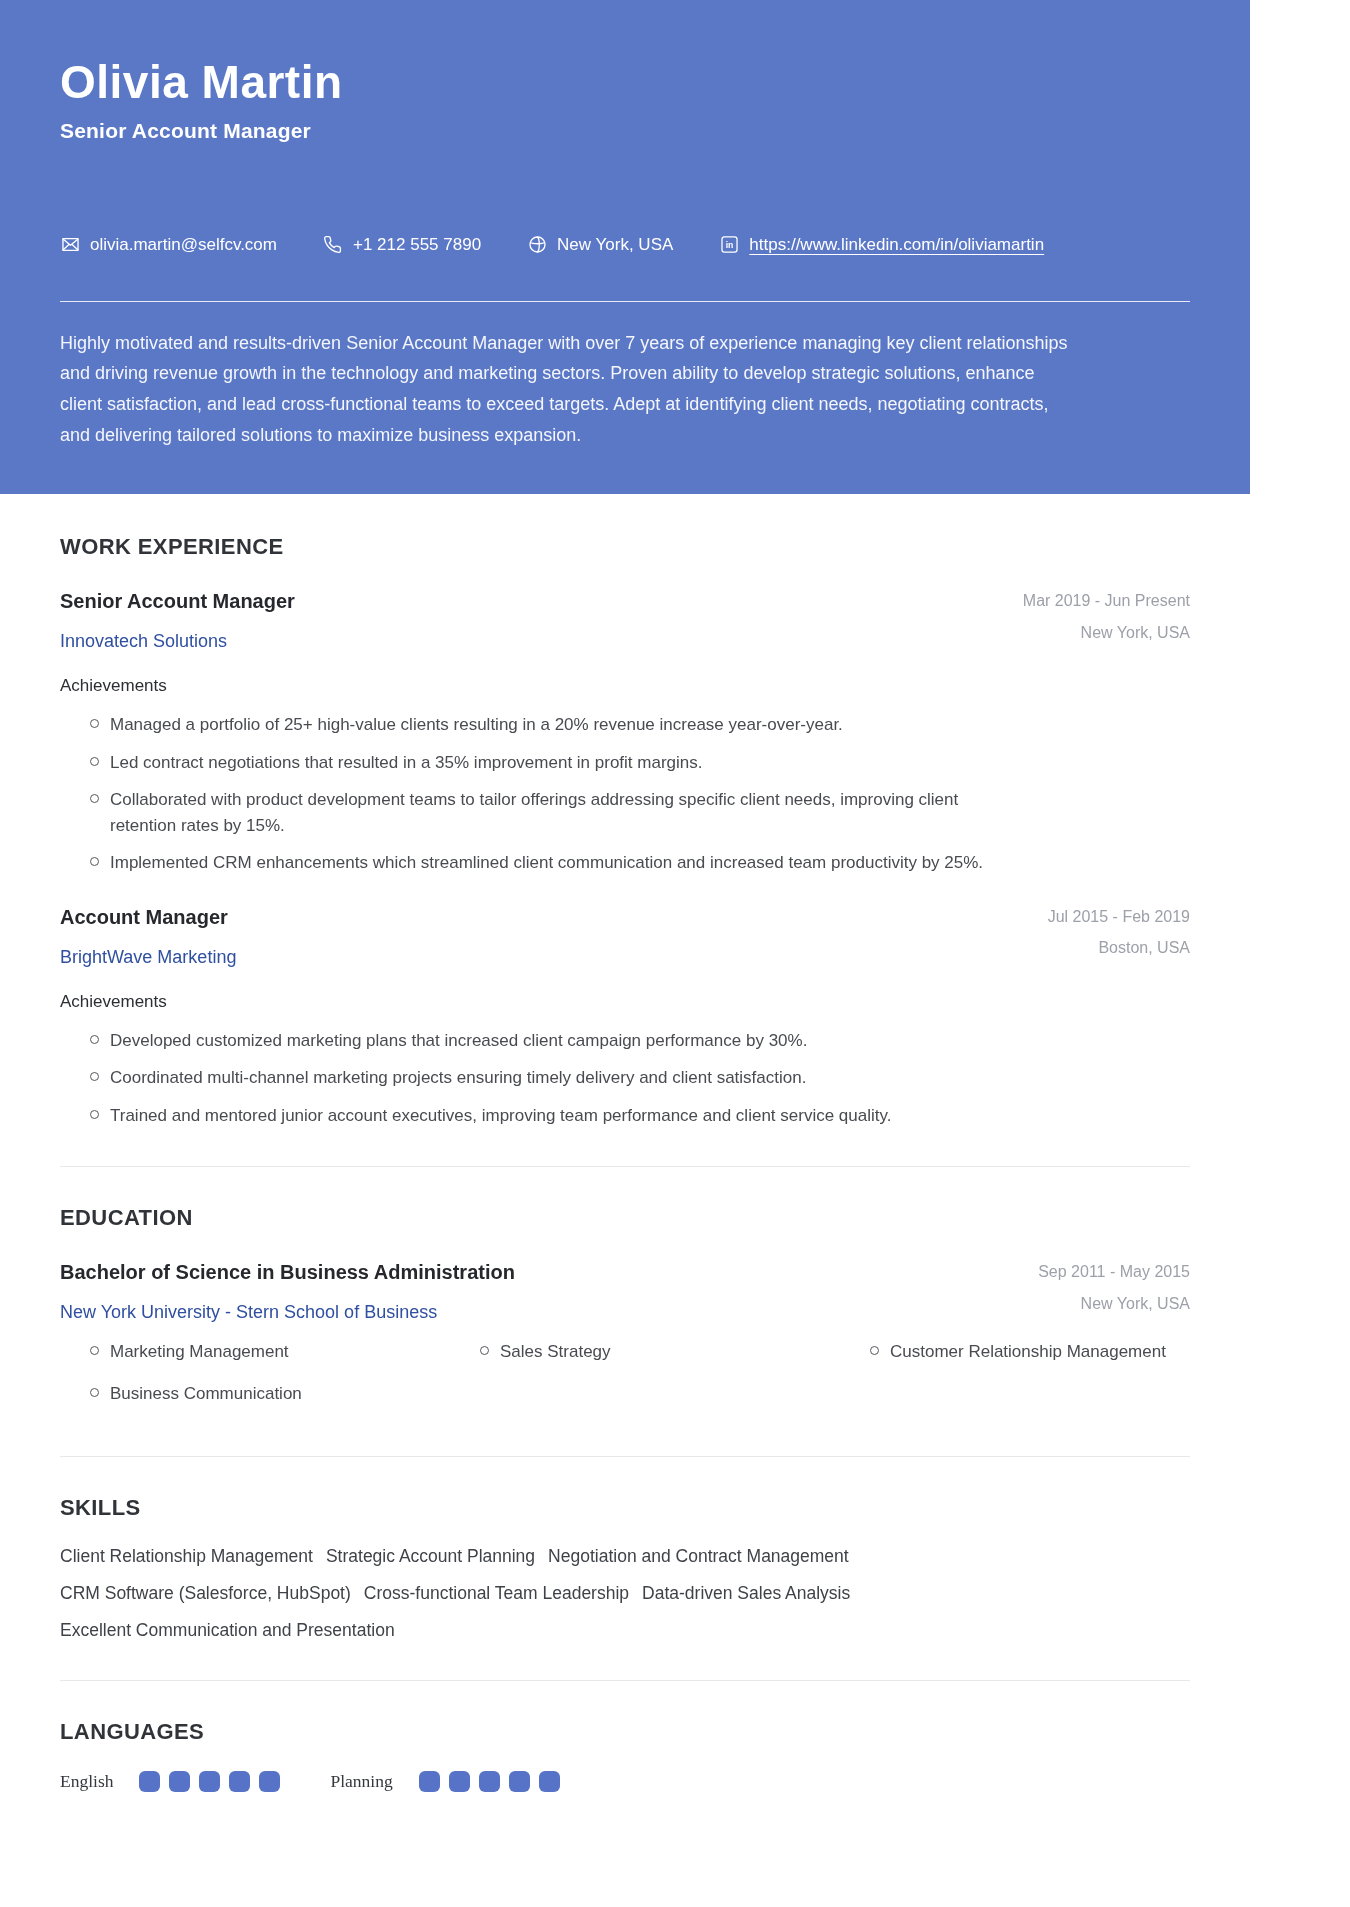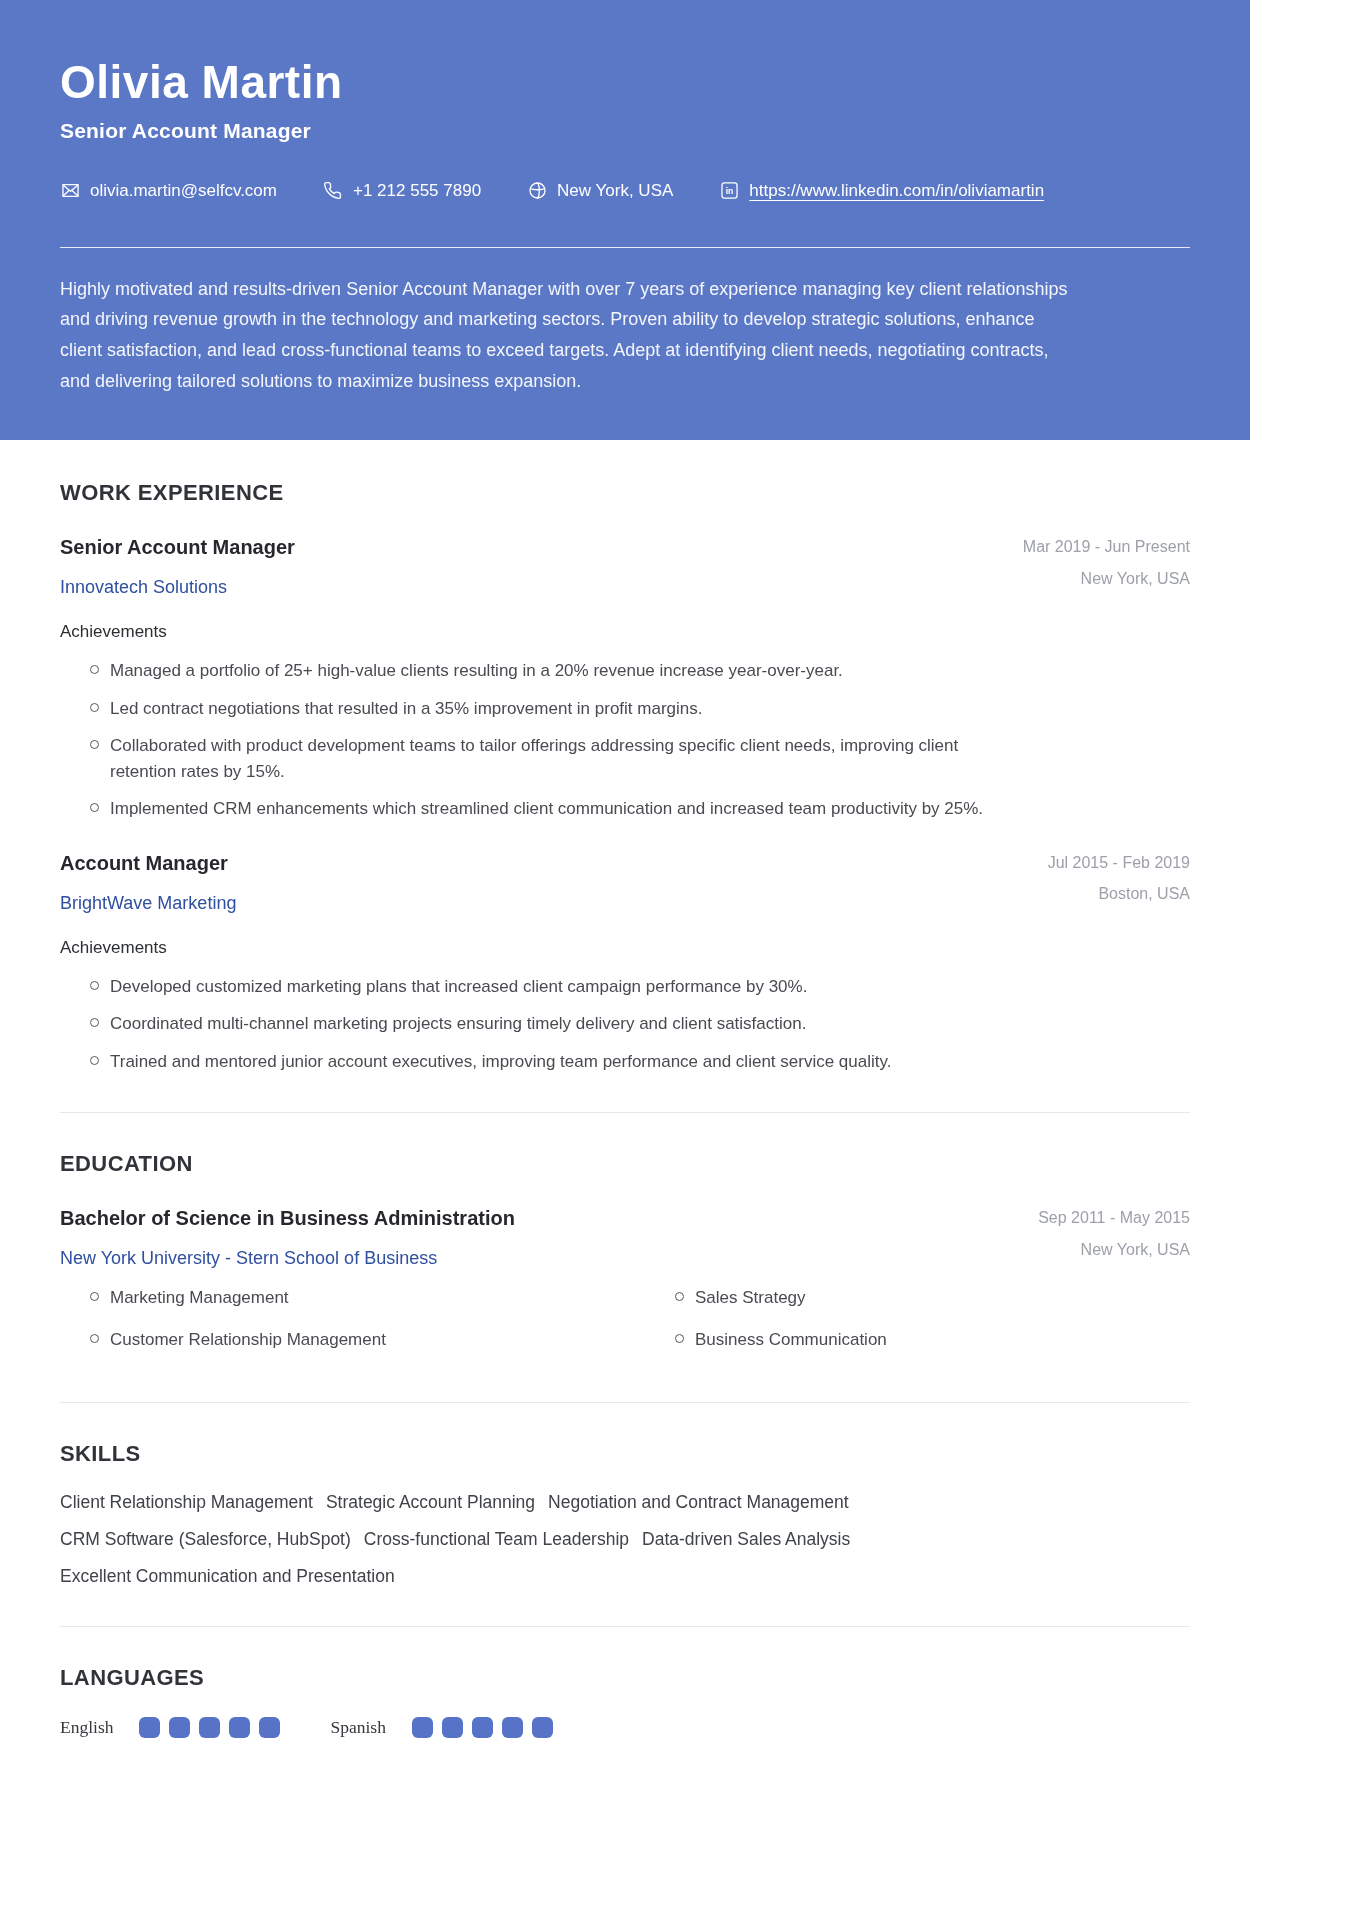--- a/index.html
+++ b/index.html
@@ -15,21 +15,21 @@
   }
   *{box-sizing:border-box;margin:0;padding:0;}
   html,body{background:#fff;}
   body{font-family:"Liberation Sans",sans-serif;}
   .page{width:1250px;height:1907px;background:#fff;overflow:hidden;position:relative;}
 
   
   .header{background:var(--accent);color:var(--on-accent);padding:56px 60px 44px;}
   .name{font-size:46px;font-weight:bold;letter-spacing:0.5px;line-height:1.15;}
   .subtitle{font-size:21px;font-weight:bold;margin-top:10px;letter-spacing:0.2px;}
-  .contacts{display:flex;align-items:center;gap:46px;margin-top:38px;font-size:17px;}
+  .contacts{display:flex;align-items:center;gap:46px;margin-top:92px;font-size:17px;}
   .contact{display:flex;align-items:center;gap:10px;white-space:nowrap;}
   .contact .cicon{display:flex;align-items:center;justify-content:center;width:20px;height:20px;}
   .contact .cicon svg{width:19px;height:19px;display:block;}
   .contact.link .ctext{text-decoration:underline;text-underline-offset:4px;cursor:pointer;}
   .header-rule{border:none;border-top:1px solid rgba(255,255,255,0.85);margin-top:46px;}
   .summary{margin-top:26px;font-size:18px;line-height:1.70;max-width:1015px;color:#F4F6FC;}
 
   
   .content{padding:40px 60px 0;}
   .section-heading{font-size:22px;font-weight:bold;color:var(--heading);letter-spacing:0.4px;}
@@ -42,21 +42,21 @@
   .entry-company{font-size:18px;color:var(--link);margin-top:18px;}
   .entry-meta{text-align:right;font-size:16px;color:var(--muted);line-height:1.1;}
   .entry-meta .dates{margin-top:2px;}
   .entry-meta .location{margin-top:14px;}
   .sub-label{font-size:17px;font-weight:normal;color:#2B2E33;margin-top:24px;}
 
   ul.rings{list-style:none;margin-top:16px;}
   ul.rings li{position:relative;padding-left:50px;font-size:17px;color:var(--body);line-height:1.5;margin-bottom:12px;max-width:930px;}
   ul.rings li::before{content:"";position:absolute;left:30px;top:7px;width:7px;height:7px;border:1.6px solid #55575C;border-radius:50%;}
 
-  .courses{display:grid;grid-template-columns:1fr 1fr;column-gap:40px;row-gap:4px;max-width:1140px;margin-top:16px;list-style:none;}
+  .courses{display:grid;grid-template-columns:1fr 1fr 1fr;column-gap:40px;row-gap:4px;max-width:1140px;margin-top:16px;list-style:none;}
   .courses li{position:relative;padding-left:50px;font-size:17px;color:var(--body);line-height:1.5;margin-bottom:12px;}
   .courses li::before{content:"";position:absolute;left:30px;top:7px;width:7px;height:7px;border:1.6px solid #55575C;border-radius:50%;}
 
   .skills-list{display:flex;flex-wrap:wrap;column-gap:38px;row-gap:15px;max-width:1000px;margin-top:24px;font-size:17.5px;color:#3F4248;line-height:1.35;gap:13px;}
 
   .langs{display:flex;align-items:center;gap:50px;margin-top:26px;}
   .lang{display:flex;gap:26px;font-family:Liberation Serif, serif;}
   .lang-name{font-size:17.5px;color:#34373C;}
   .lang-dots{display:flex;gap:9px;}
   .lang-dot{width:21px;height:21px;border-radius:6px;background:var(--dot);}
@@ -210,21 +210,21 @@
             <span class="lang-name">English</span>
             <span class="lang-dots">
               <span class="lang-dot"></span>
               <span class="lang-dot"></span>
               <span class="lang-dot"></span>
               <span class="lang-dot"></span>
               <span class="lang-dot"></span>
             </span>
           </div>
           <div class="lang">
-            <span class="lang-name">Spanish</span>
+            <span class="lang-name">Planning</span>
             <span class="lang-dots">
               <span class="lang-dot"></span>
               <span class="lang-dot"></span>
               <span class="lang-dot"></span>
               <span class="lang-dot"></span>
               <span class="lang-dot"></span>
             </span>
           </div>
         </div>
     </section>

